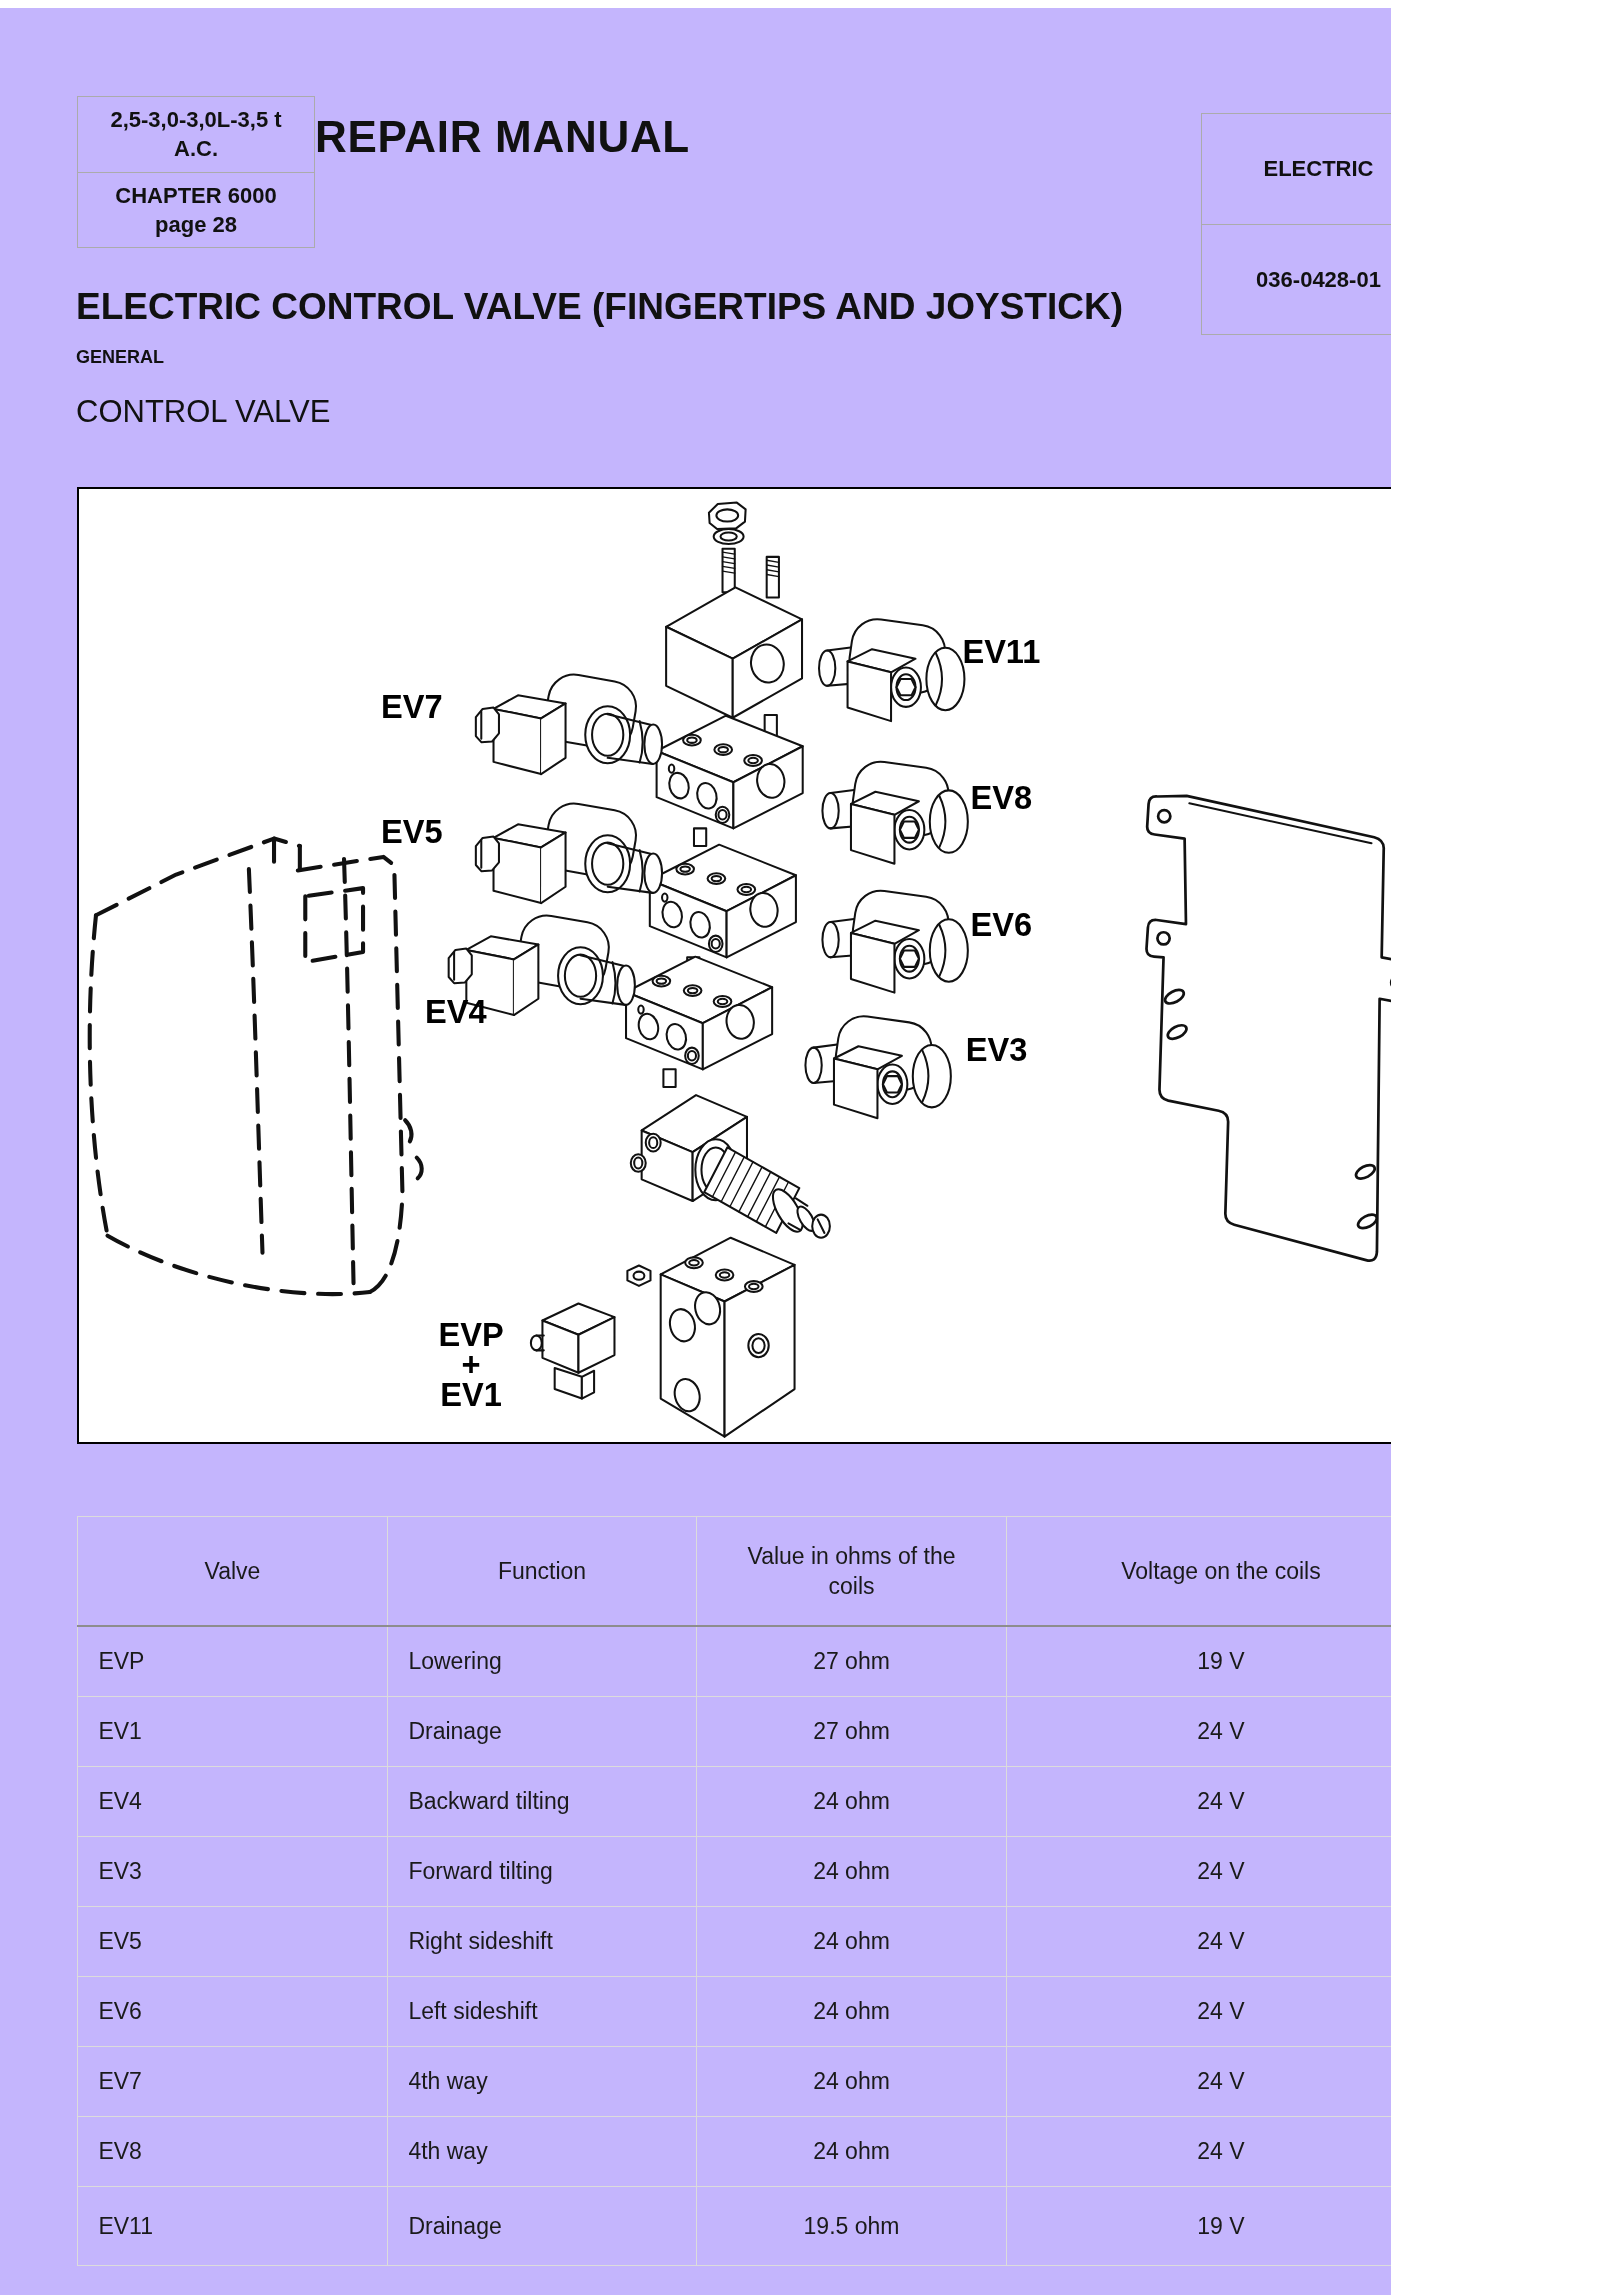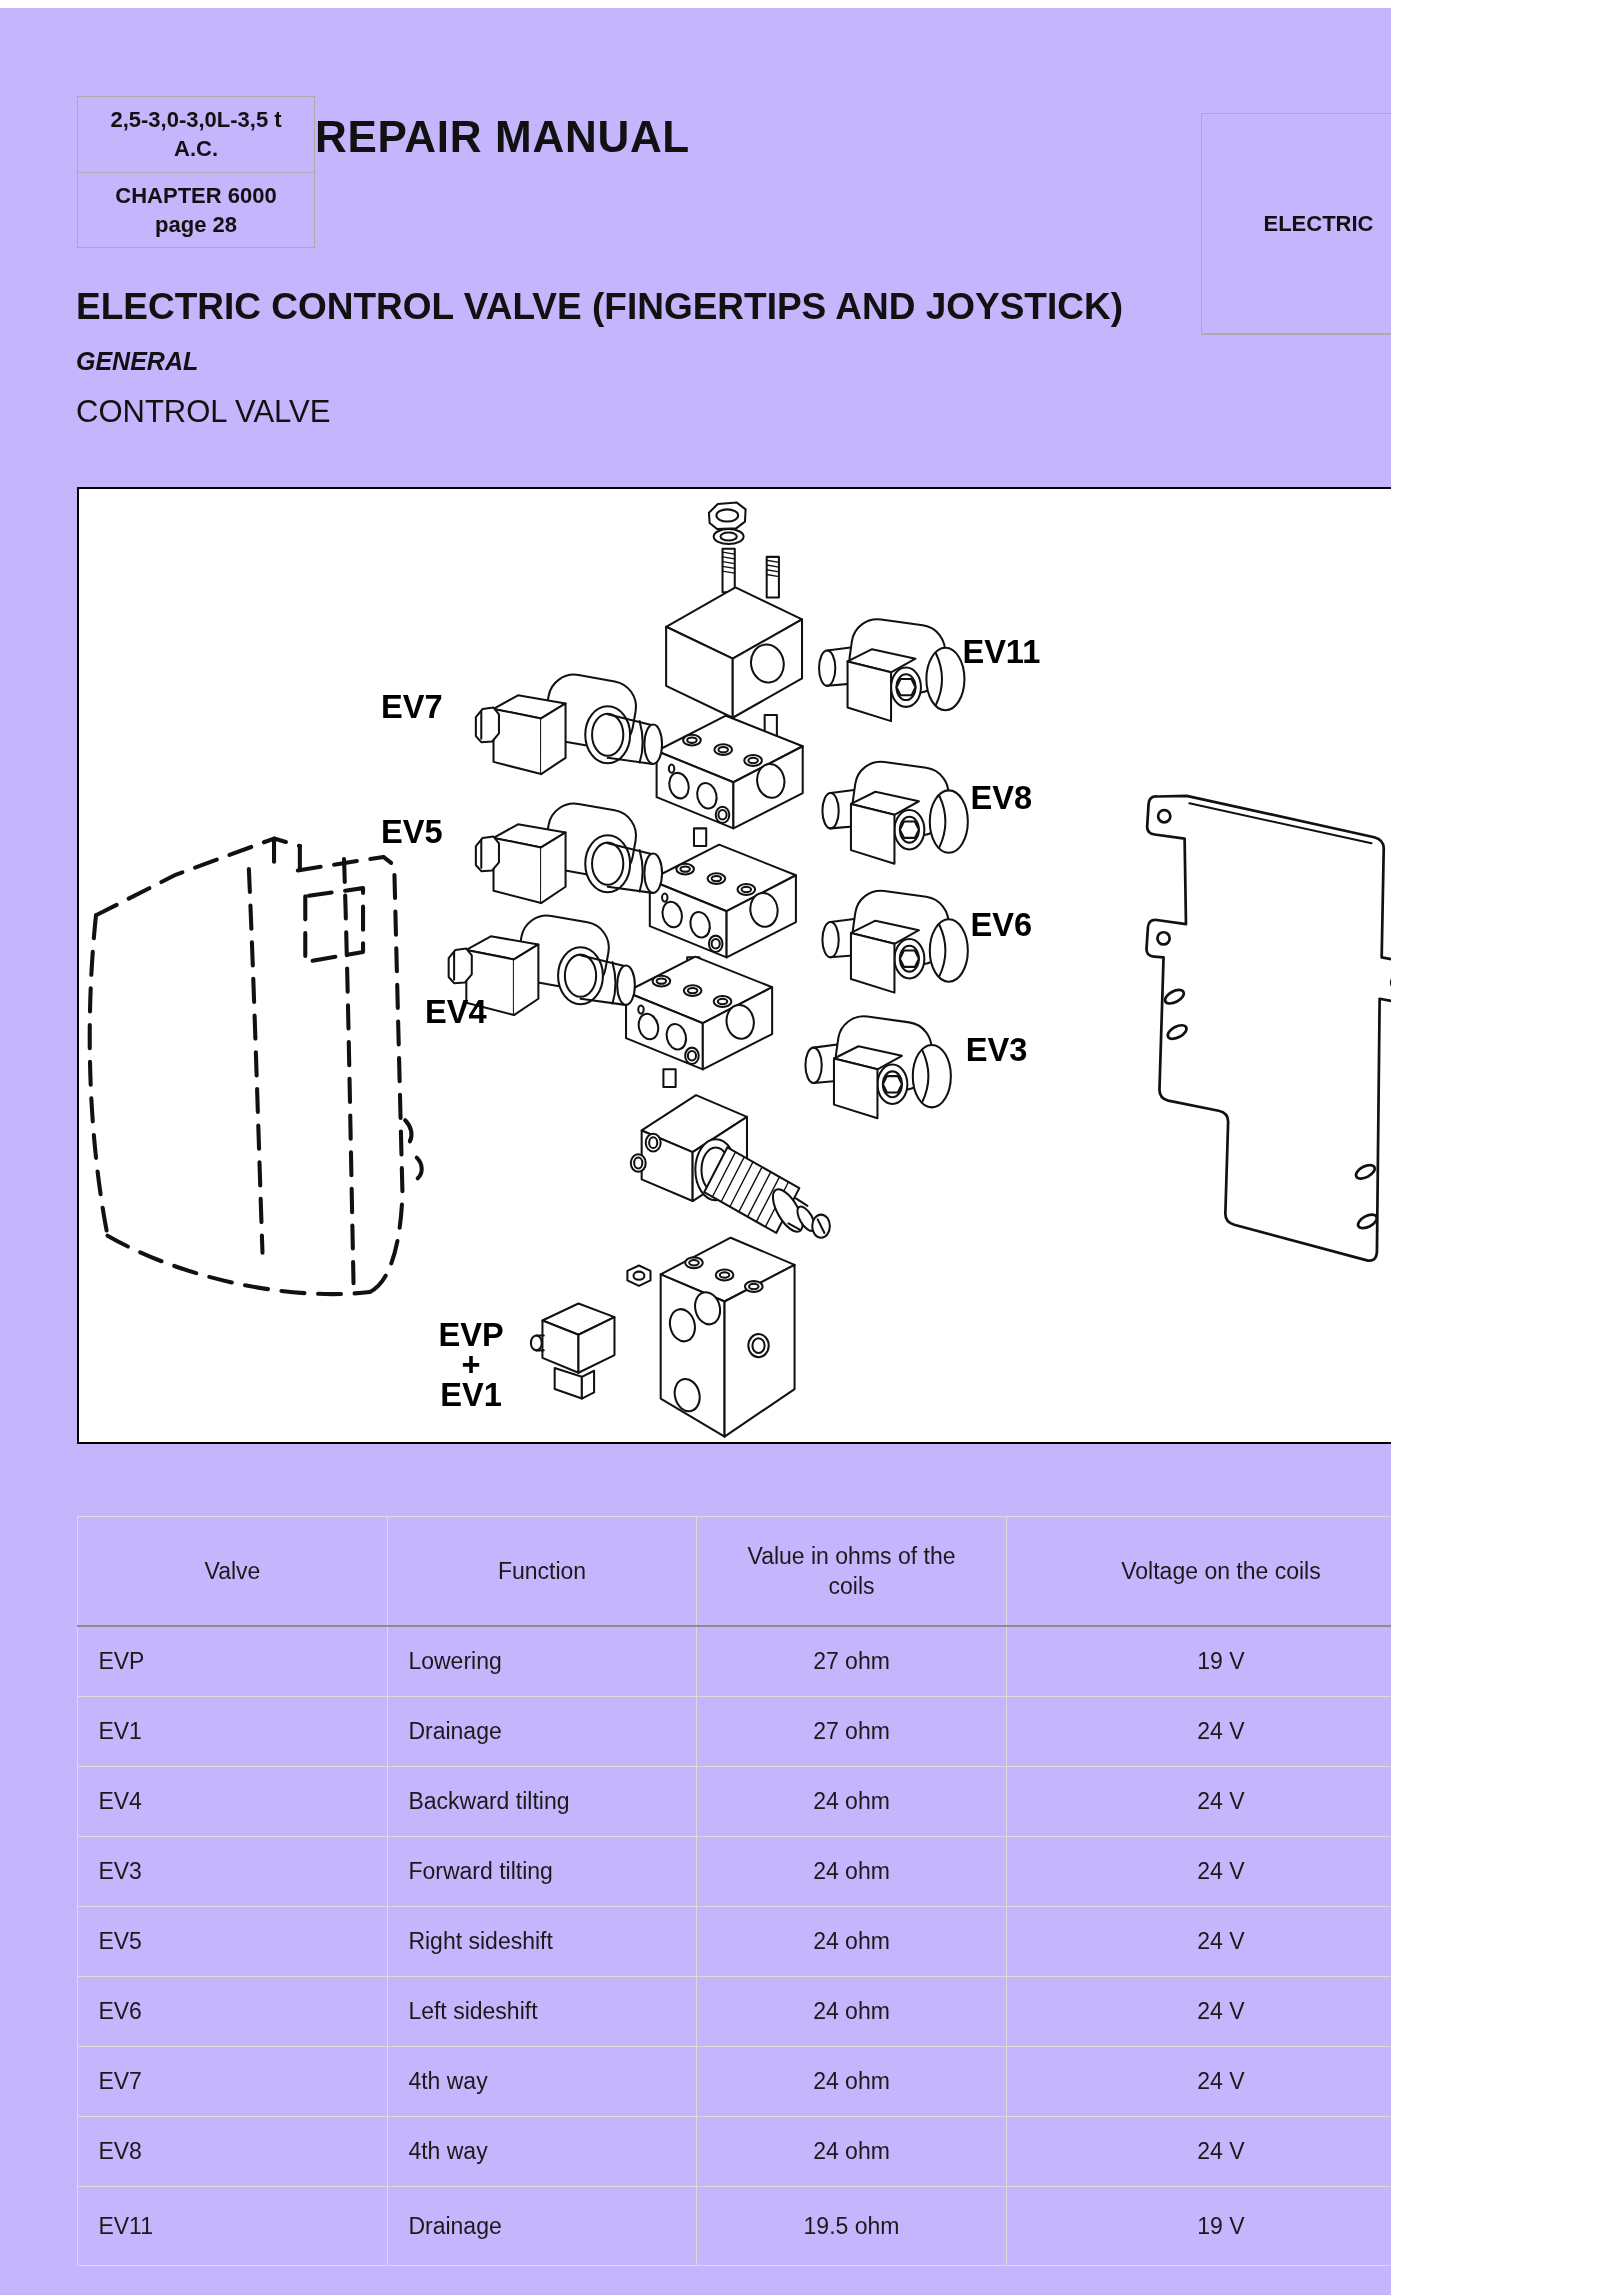--- a/index.html
+++ b/index.html
@@ -12,21 +12,21 @@
   .hdr-right{left:1201px;top:105px;width:235px;height:222px;}
   .hdr-cell{flex:1;display:flex;flex-direction:column;align-items:center;justify-content:center;
             font-weight:bold;font-size:22px;line-height:29px;text-align:center;}
   .hdr-left .hdr-cell:first-child{border-bottom:1.4px solid #ababab;}
   .hdr-right .hdr-cell:first-child{border-bottom:1.4px solid #ababab;}
   .manual-title{position:absolute;left:315px;top:104px;width:782px;text-align:left;
                 font-size:44px;font-weight:bold;letter-spacing:0.7px;}
 
   
   .h-main{position:absolute;left:76px;top:278px;font-size:37px;font-weight:bold;letter-spacing:0px;}
-  .h-sub1{position:absolute;left:76px;top:339px;font-size:25px;font-weight:bold;font-style:italic;}
+  .h-sub1{position:absolute;left:76px;top:339px;font-size:18px;font-weight:bold;}
   .h-sub2{position:absolute;left:76px;top:386px;font-size:31px;font-weight:normal;}
 
   
   .diagram-box{position:absolute;left:77px;top:479px;width:1359px;height:957px;
                border:2.7px solid #000;box-sizing:border-box;background:#fff;}
   .diagram-box svg{display:block;width:100%;height:100%;}
 
   
   .valve-table{position:absolute;left:77px;top:1508px;width:1359px;border-collapse:collapse;table-layout:fixed;}
   .valve-table th,.valve-table td{border:1.4px solid #dcdcdc;font-weight:normal;font-size:23px;color:#1a1a1a;}
@@ -50,20 +50,23 @@
       <span>CHAPTER 6000</span>
       <span>page 28</span>
     </div>
   </div>
 
   <div class="manual-title">REPAIR MANUAL</div>
 
   <div class="hdr-box hdr-right">
     <div class="hdr-cell">
       <span>ELECTRIC</span>
+    </div>
+    <div class="hdr-cell">
+      <span>036-0428-01</span>
     </div>
   </div>
 
   <div class="h-main">ELECTRIC CONTROL VALVE (FINGERTIPS AND JOYSTICK)</div>
   <div class="h-sub1">GENERAL</div>
   <div class="h-sub2">CONTROL VALVE</div>
 
   <div class="diagram-box">
   <svg viewBox="0 0 1994 1404" preserveAspectRatio="none">
     <defs>

